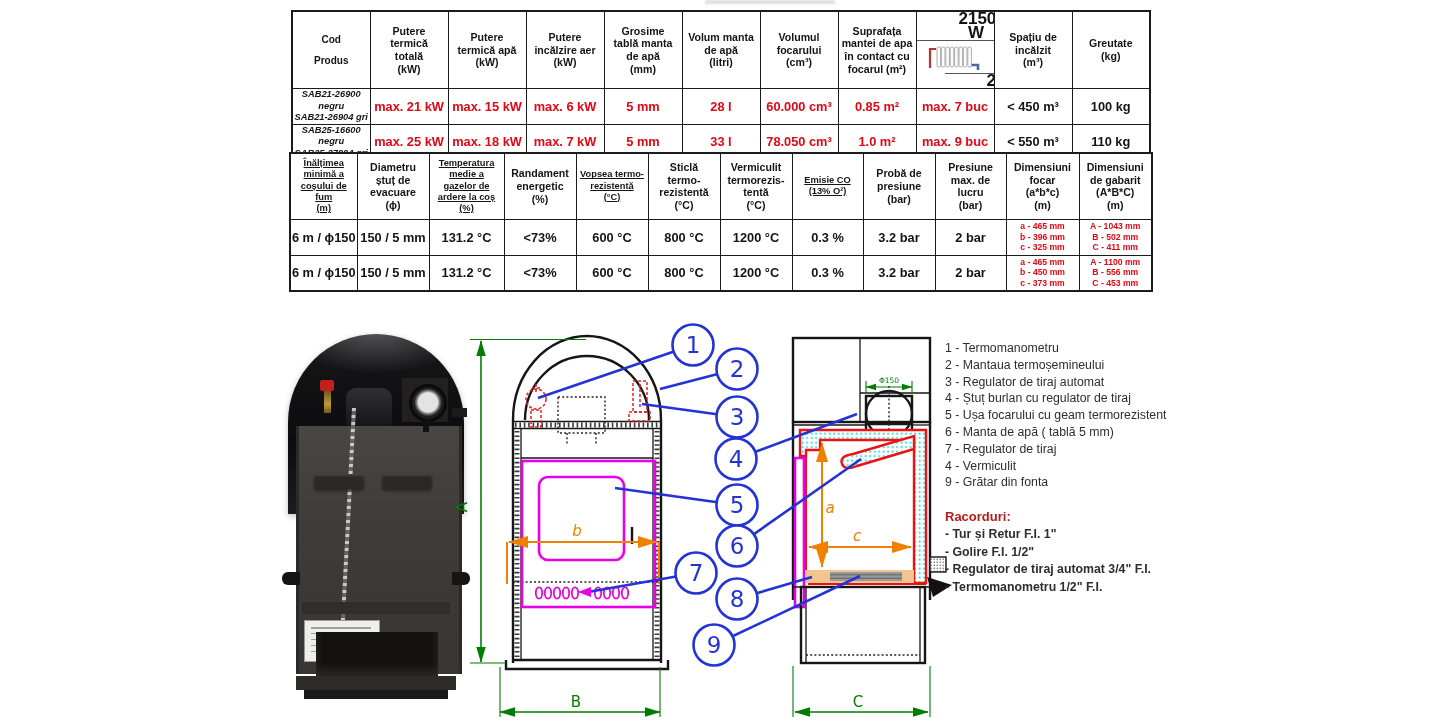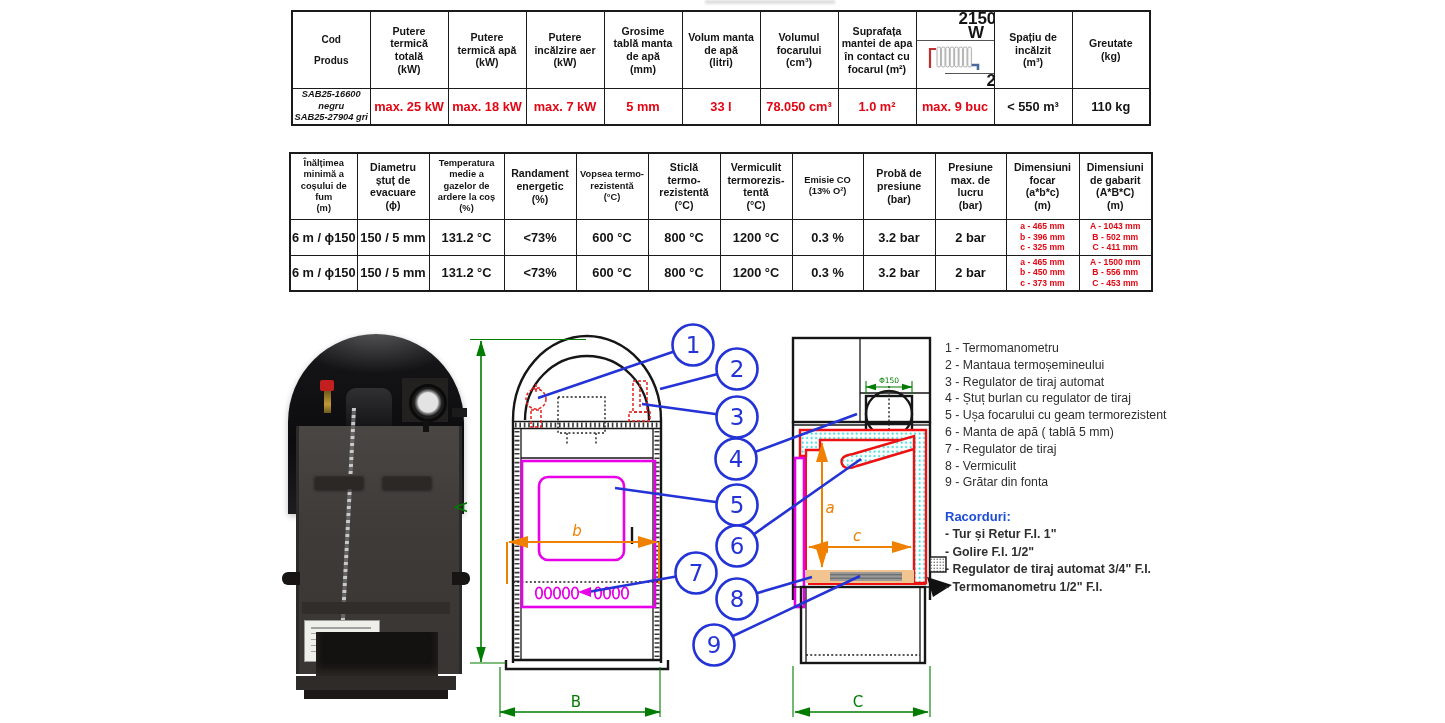--- a/index.html
+++ b/index.html
@@ -9,36 +9,36 @@
   table.spec{border-collapse:collapse;table-layout:fixed;position:absolute;background:#fff;}
   table.spec td,table.spec th{border:1.6px solid #1b1b1b;padding:0;vertical-align:middle;
         text-align:center;overflow:hidden;font-family:"Liberation Sans",sans-serif;}
   table.spec{border:2.2px solid #1b1b1b;}
   .t1{left:291px;top:10px;width:860px;}
   .t2{left:289px;top:152px;width:862px;}
   .t1 tr.hdr{height:62px;} .t1 tr.data{height:35px;}
   .t2 tr.hdr{height:66px;} .t2 tr.data{height:36px;}
   .ht{white-space:pre-line;font-weight:bold;font-size:10.6px;line-height:12.6px;}
   .ht.cod{font-size:10px;line-height:21px;}
-  .ht.sm{font-size:9.3px;line-height:11.2px;}
+  .ht.sm{font-size:9.3px;line-height:11.2px;text-decoration:underline;}
   td.val{font-weight:bold;font-size:12.8px;color:#141414;}
   td.val.red{color:#e30613;}
   td.codecell{font-style:italic;font-weight:bold;font-size:9.3px;line-height:11.5px;white-space:pre-line;}
   td.dimcell div{font-weight:bold;font-size:8.6px;line-height:10.6px;color:#e30613;}
   .radtop,.radbot{font-weight:bold;font-size:17px;line-height:14px;padding-left:42px;}
   .radtop{border-bottom:1px solid #555;} .radbot{border-top:1px solid #555;margin-left:28px;}
   .radmid{height:32px;display:flex;align-items:center;justify-content:center;}
   
   .footnote{position:absolute;left:700px;top:294px;width:457px;text-align:right;
         font-weight:bold;font-size:13.2px;}
   .footnote span{margin-left:26px;}
   
   .legend{position:absolute;left:945px;top:340px;font-size:12.3px;line-height:16.8px;color:#2e2e2e;}
   .rac{position:absolute;left:945px;top:508px;color:#2e2e2e;}
-  .rac .title{font-weight:bold;font-size:13px;line-height:18px;color:#1d4ed8;}
+  .rac .title{font-weight:bold;font-size:13px;line-height:18px;color:#b91c1c;}
   .rac .item{font-size:12.3px;line-height:17.6px;font-weight:bold;}
   
   svg.draw{position:absolute;left:0;top:0;}
   .k1{stroke:#161616;stroke-width:1.3;fill:none}
   .k2{stroke:#161616;stroke-width:2.4;fill:none}
   .kd{stroke:#3a3a3a;stroke-width:5;stroke-dasharray:1.6,2.8;fill:none}
   .kdot{stroke:#222;stroke-width:1.4;stroke-dasharray:2,2.2;fill:none}
   .rd{stroke:#e52020;stroke-width:1.5;stroke-dasharray:3,2;fill:none}
   .rl1{stroke:#ee1111;stroke-width:2;fill:none}
   .mg2{stroke:#e800e8;stroke-width:2.6;fill:none}
@@ -161,20 +161,34 @@
               <div class="ht">Spațiu de
 incălzit
 (m³)</div>
             </th>
             <th>
               <div class="ht">Greutate
 (kg)</div>
             </th>
           </tr>
           <tr class="data">
+            <td class="codecell">SAB21-26900 negru
+SAB21-26904 gri</td>
+            <td class="val red">max. 21 kW</td>
+            <td class="val red">max. 15 kW</td>
+            <td class="val red">max. 6 kW</td>
+            <td class="val red">5 mm</td>
+            <td class="val red">28 l</td>
+            <td class="val red">60.000 cm³</td>
+            <td class="val red">0.85 m²</td>
+            <td class="val red">max. 7 buc</td>
+            <td class="val">&lt; 450 m³</td>
+            <td class="val">100 kg</td>
+          </tr>
+          <tr class="data">
             <td class="codecell">SAB25-16600 negru
 SAB25-27904 gri</td>
             <td class="val red">max. 25 kW</td>
             <td class="val red">max. 18 kW</td>
             <td class="val red">max. 7 kW</td>
             <td class="val red">5 mm</td>
             <td class="val red">33 l</td>
             <td class="val red">78.050 cm³</td>
             <td class="val red">1.0 m²</td>
             <td class="val red">max. 9 buc</td>
@@ -303,21 +317,21 @@
             <td class="val">1200 °C</td>
             <td class="val">0.3 %</td>
             <td class="val">3.2 bar</td>
             <td class="val">2 bar</td>
             <td class="dimcell">
               <div>a - 465 mm</div>
               <div>b - 450 mm</div>
               <div>c - 373 mm</div>
             </td>
             <td class="dimcell">
-              <div>A - 1500 mm</div>
+              <div>A - 1100 mm</div>
               <div>B - 556 mm</div>
               <div>C - 453 mm</div>
             </td>
           </tr>
         </tbody>
       </table>
     </div>
 
 
   <div class="photo">
@@ -528,21 +542,21 @@
   </svg>
 
   <div class="legend" id="legendList">
       <div class="lg-item">1 - Termomanometru</div>
       <div class="lg-item">2 - Mantaua termoșemineului</div>
       <div class="lg-item">3 - Regulator de tiraj automat</div>
       <div class="lg-item">4 - Ștuț burlan cu regulator de tiraj</div>
       <div class="lg-item">5 - Ușa focarului cu geam termorezistent</div>
       <div class="lg-item">6 - Manta de apă ( tablă 5 mm)</div>
       <div class="lg-item">7 - Regulator de tiraj</div>
-      <div class="lg-item">8 - Vermiculit</div>
+      <div class="lg-item">4 - Vermiculit</div>
       <div class="lg-item">9 - Grătar din fonta</div>
     </div>
   <div class="rac">
     <div class="title">Racorduri:</div>
     <div id="racList">
         <div class="item">- Tur și Retur F.I. 1"</div>
         <div class="item">- Golire F.I. 1/2"</div>
         <div class="item">- Regulator de tiraj automat 3/4" F.I.</div>
         <div class="item">- Termomanometru 1/2" F.I.</div>
       </div>

